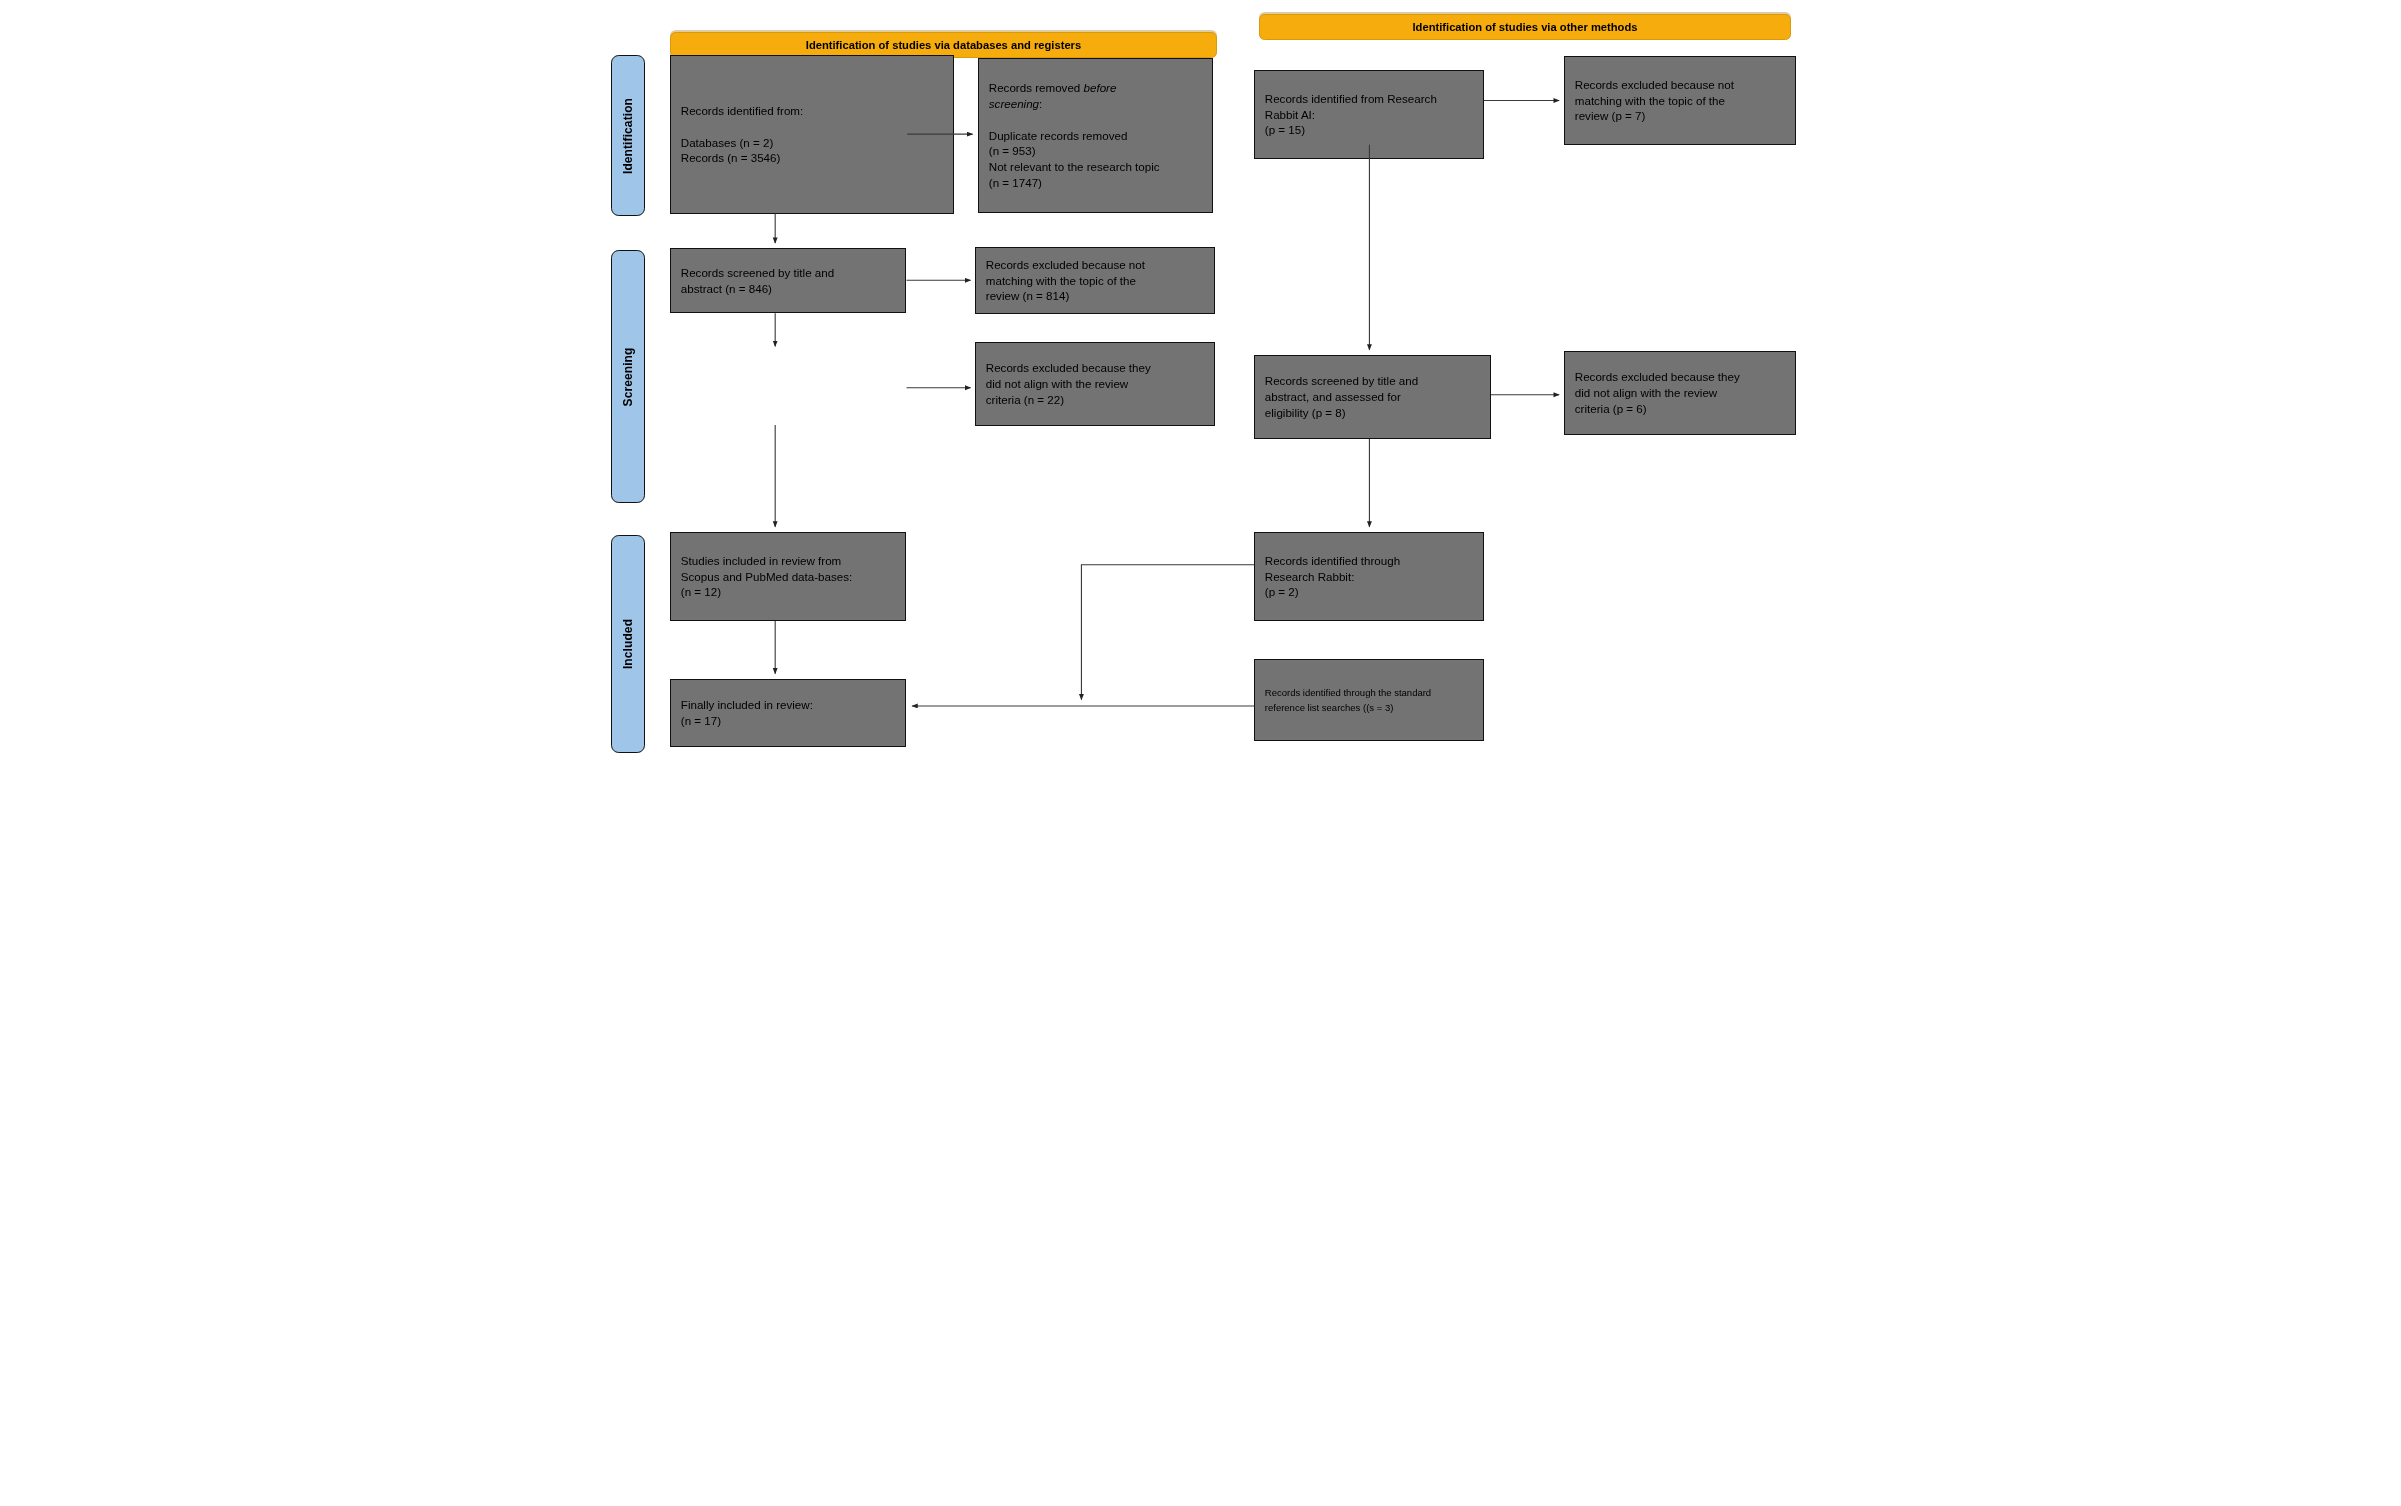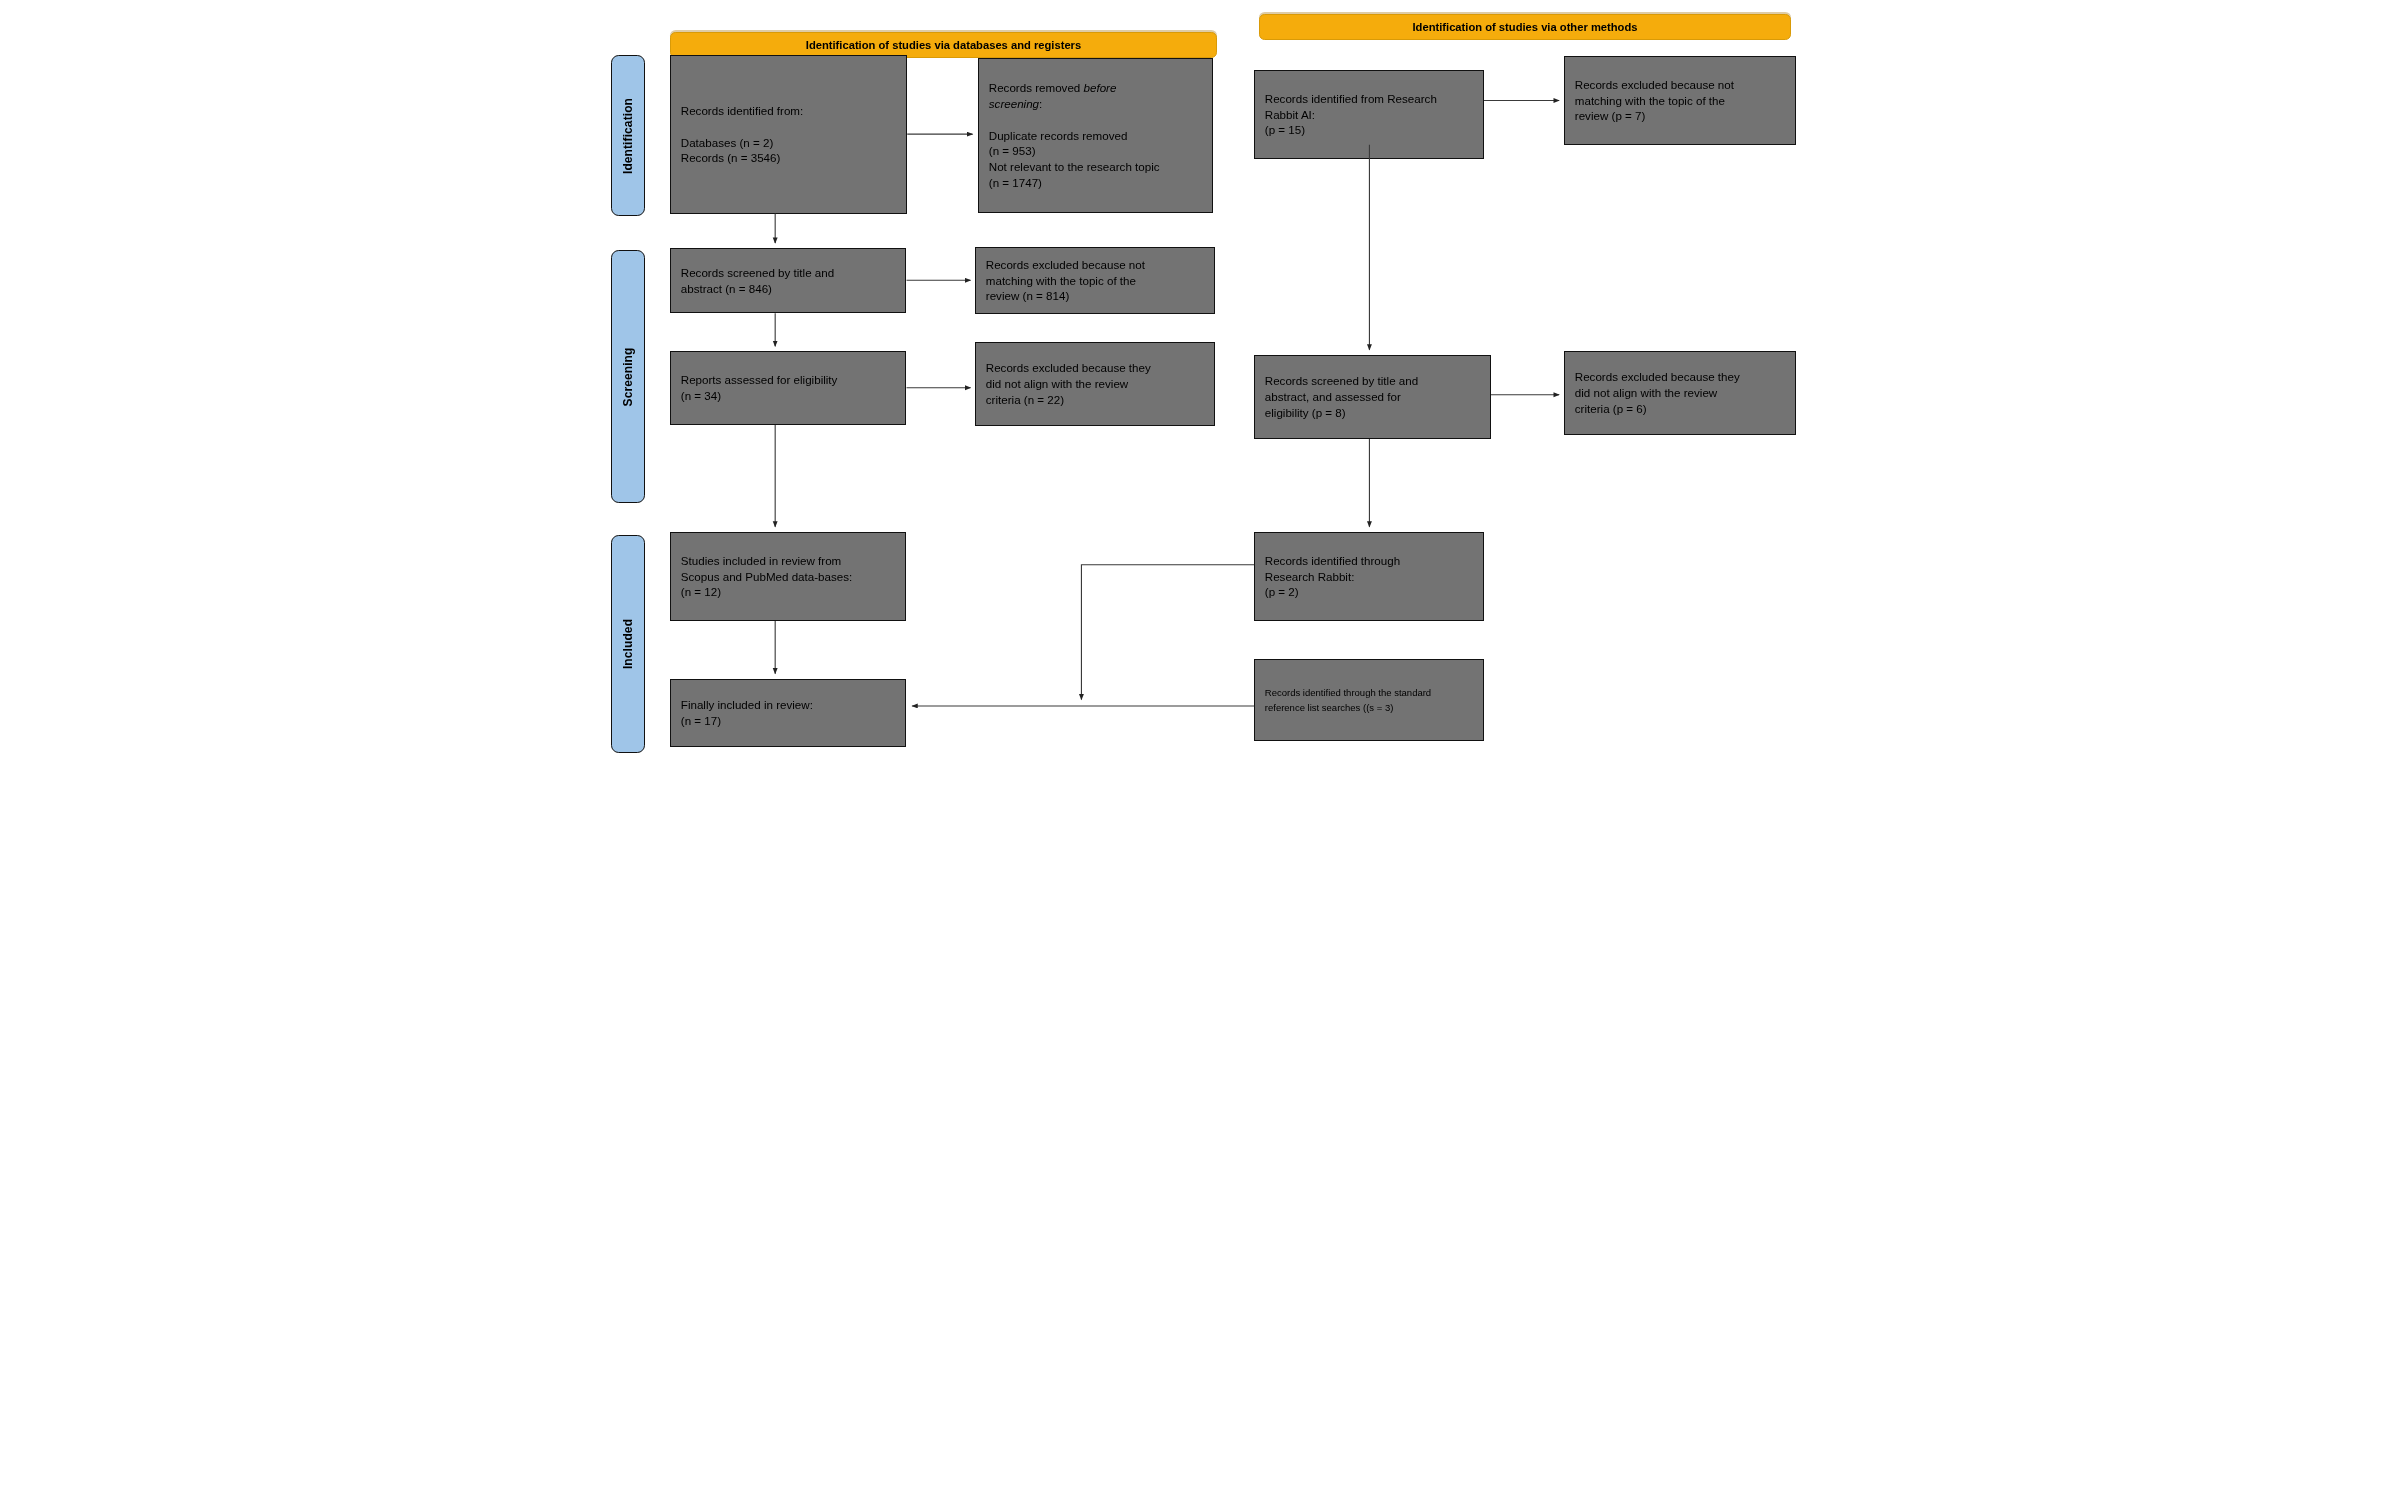--- a/index.html
+++ b/index.html
@@ -39,21 +39,21 @@
   <div class="stage" style="top:55px;height:159px;">
     <span>Identification</span>
   </div>
   <div class="stage" style="top:250px;height:251px;">
     <span>Screening</span>
   </div>
   <div class="stage" style="top:535px;height:216px;">
     <span>Included</span>
   </div>
 
-  <div class="box" style="left:70px;top:55px;width:237px;height:159px;">Records identified from:
+  <div class="box" style="left:70px;top:55px;width:284px;height:159px;">Records identified from:
 
 Databases (n = 2)
 Records (n = 3546)</div>
 
   <div class="box" style="left:378px;top:58px;width:235px;height:155px;">
     <div><span>Records removed </span><em>before
 screening</em><span>:</span><span>
 
 Duplicate records removed
 (n = 953)
@@ -61,22 +61,20 @@
 (n = 1747)</span></div>
   </div>
 
   <div class="box" style="left:70px;top:248px;width:236px;height:65px;">Records screened by title and
 abstract (n = 846)</div>
 
   <div class="box" style="left:375px;top:247px;width:240px;height:67px;">Records excluded because not
 matching with the topic of the
 review (n = 814)</div>
 
-  <div class="box" style="left:70px;top:351px;width:236px;height:74px;">Reports assessed for eligibility
-(n = 34)</div>
 
   <div class="box" style="left:375px;top:342px;width:240px;height:84px;">Records excluded because they
 did not align with the review
 criteria (n = 22)</div>
 
   <div class="box" style="left:70px;top:532px;width:236px;height:89px;">Studies included in review from
 Scopus and PubMed data-bases:
 (n = 12)</div>
 
   <div class="box" style="left:70px;top:679px;width:236px;height:68px;">Finally included in review:

